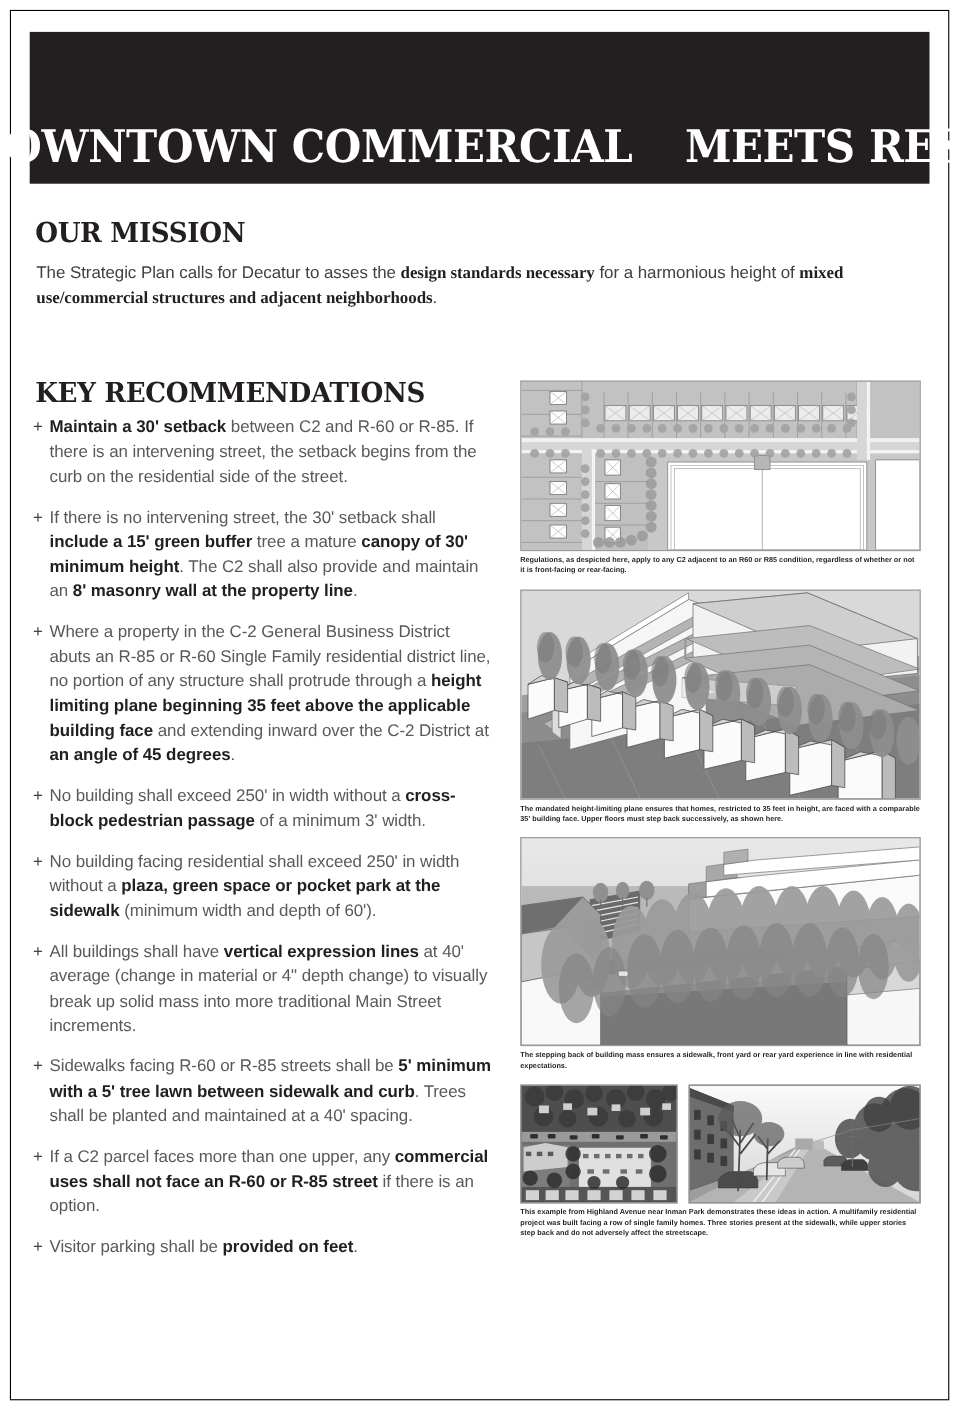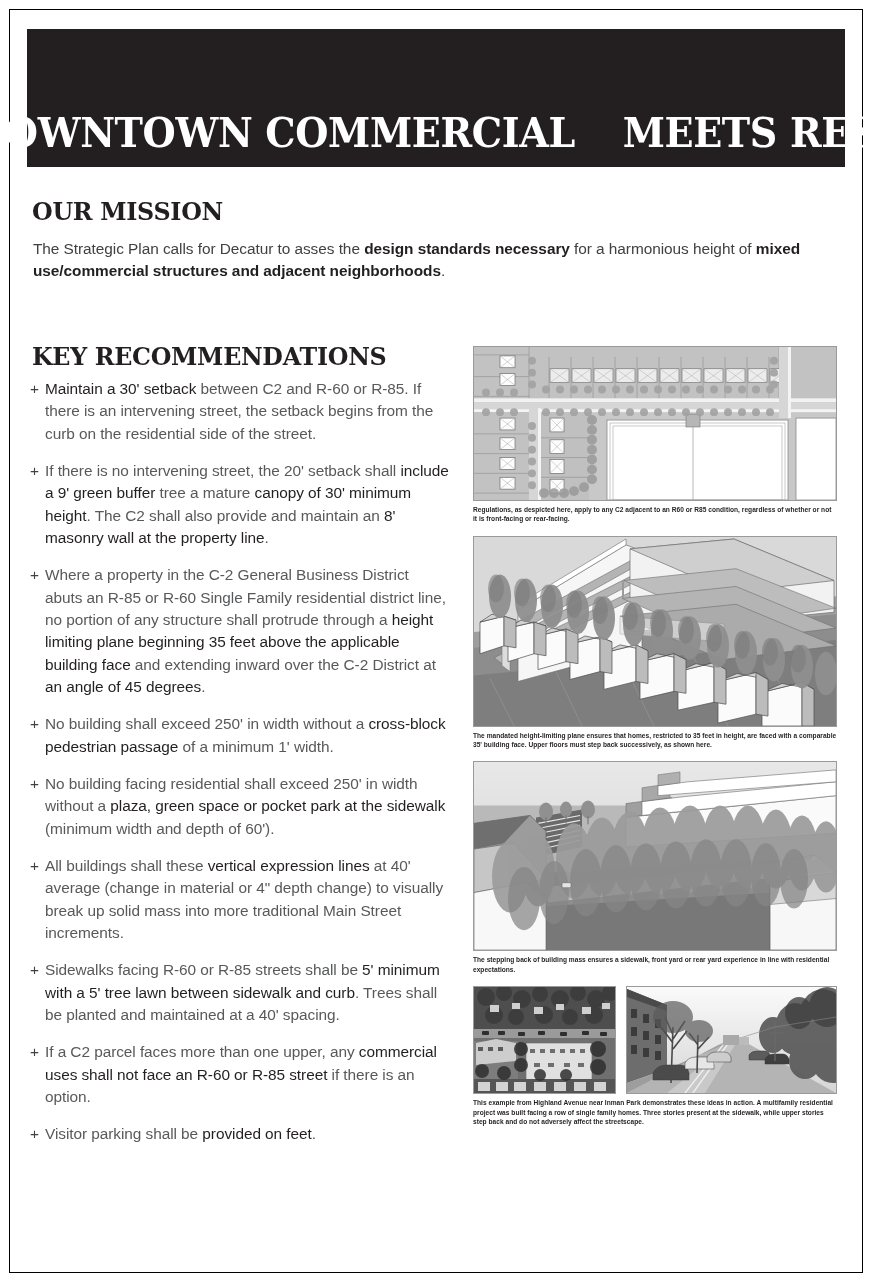--- a/index.html
+++ b/index.html
@@ -74,21 +74,21 @@
     width: 804px;
   }
   .mission-para {
     font-size: 15.4px;
     line-height: 1.42;
     color: #414042;
     margin: 0 0 15px 0;
     letter-spacing: -0.05px;
   }
   .mission-para:last-child { margin-bottom: 0; }
-  .mission-para b { color: #231f20; font-weight: bold; }
+  .mission-para b { color: #231f20; font-weight: bold; font-family: Liberation Serif, serif; }
 
   
   .bullets {
     position: absolute;
     left: 30px; top: 378px;
     width: 420px;
   }
   .bullet {
     display: flex;
     align-items: flex-start;
@@ -103,21 +103,21 @@
     color: #414042;
     font-weight: normal;
   }
   .bullet-text {
     flex: 1 1 auto;
     font-size: 15.4px;
     line-height: 1.45;
     color: #58595b;
     letter-spacing: -0.06px;
   }
-  .bullet-text b { color: #231f20; font-weight: normal; }
+  .bullet-text b { color: #231f20; font-weight: bold; }
 
   
   .figures {
     position: absolute;
     left: 473px; top: 346px;
     width: 364px;
   }
   .figure { margin-bottom: 12px; }
   .figure-frame {
     width: 100%;
@@ -174,37 +174,37 @@
 
   <div class="section-heading" id="key-rec-heading">KEY RECOMMENDATIONS</div>
 
   <div class="bullets" id="bullets">
       <div class="bullet">
         <span class="bullet-marker">+</span>
         <span class="bullet-text"><b>Maintain a 30' setback</b><span> between C2 and R-60 or R-85. If there is an intervening street, the setback begins from the curb on the residential side of the street.</span></span>
       </div>
       <div class="bullet">
         <span class="bullet-marker">+</span>
-        <span class="bullet-text"><span>If there is no intervening street, the 20' setback shall </span><b>include a 9' green buffer</b><span> tree a mature </span><b>canopy of 30' minimum height</b><span>. The C2 shall also provide and maintain an </span><b>8' masonry wall at the property line</b><span>.</span></span>
+        <span class="bullet-text"><span>If there is no intervening street, the 30' setback shall </span><b>include a 15' green buffer</b><span> tree a mature </span><b>canopy of 30' minimum height</b><span>. The C2 shall also provide and maintain an </span><b>8' masonry wall at the property line</b><span>.</span></span>
       </div>
       <div class="bullet">
         <span class="bullet-marker">+</span>
         <span class="bullet-text"><span>Where a property in the C-2 General Business District abuts an R-85 or R-60 Single Family residential district line, no portion of any structure shall protrude through a </span><b>height limiting plane beginning 35 feet above the applicable building face</b><span> and extending inward over the C-2 District at </span><b>an angle of 45 degrees</b><span>.</span></span>
       </div>
       <div class="bullet">
         <span class="bullet-marker">+</span>
-        <span class="bullet-text"><span>No building shall exceed 250' in width without a </span><b>cross-block pedestrian passage</b><span> of a minimum 1' width.</span></span>
+        <span class="bullet-text"><span>No building shall exceed 250' in width without a </span><b>cross-block pedestrian passage</b><span> of a minimum 3' width.</span></span>
       </div>
       <div class="bullet">
         <span class="bullet-marker">+</span>
         <span class="bullet-text"><span>No building facing residential shall exceed 250' in width without a </span><b>plaza, green space or pocket park at the sidewalk</b><span> (minimum width and depth of 60').</span></span>
       </div>
       <div class="bullet">
         <span class="bullet-marker">+</span>
-        <span class="bullet-text"><span>All buildings shall these </span><b>vertical expression lines</b><span> at 40' average (change in material or 4" depth change) to visually break up solid mass into more traditional Main Street increments.</span></span>
+        <span class="bullet-text"><span>All buildings shall have </span><b>vertical expression lines</b><span> at 40' average (change in material or 4" depth change) to visually break up solid mass into more traditional Main Street increments.</span></span>
       </div>
       <div class="bullet">
         <span class="bullet-marker">+</span>
         <span class="bullet-text"><span>Sidewalks facing R-60 or R-85 streets shall be </span><b>5' minimum with a 5' tree lawn between sidewalk and curb</b><span>. Trees shall be planted and maintained at a 40' spacing.</span></span>
       </div>
       <div class="bullet">
         <span class="bullet-marker">+</span>
         <span class="bullet-text"><span>If a C2 parcel faces more than one upper, any </span><b>commercial uses shall not face an R-60 or R-85 street</b><span> if there is an option.</span></span>
       </div>
       <div class="bullet">

